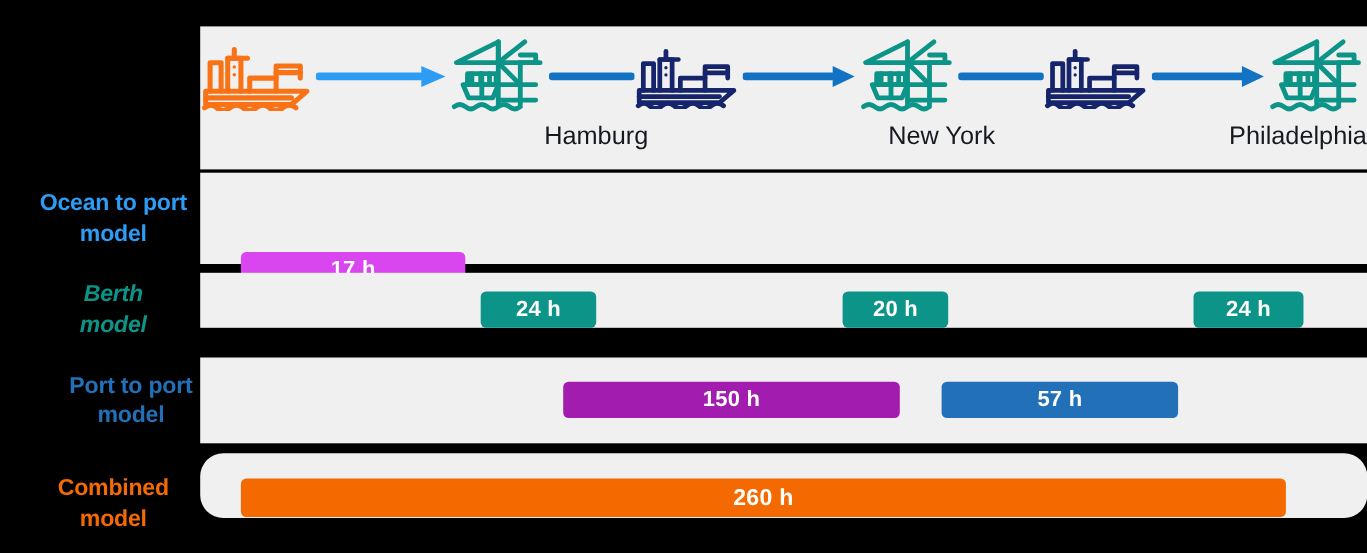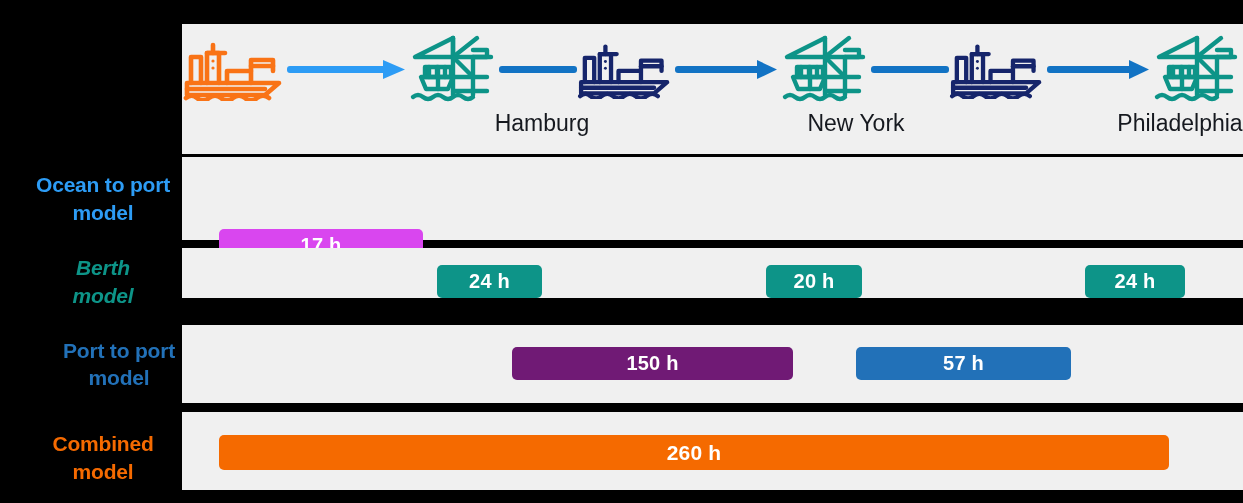--- a/index.html
+++ b/index.html
@@ -254,27 +254,27 @@
     <div class="bar" style="left:903px; top:17px; width:100px; background:#0d9488;">24 h</div>
   </div>
 
   <div class="label-col" style="top:325px; height:78px;margin-left:16px;">
     <div class="txt" style="color:#2271b8;">
       <div>Port to port</div>
       <div>model</div>
     </div>
   </div>
   <div class="panel" style="top:325px; height:78px;">
-    <div class="bar" style="left:330px; top:22px; width:281px; background:#701a75;">150 h</div>
+    <div class="bar" style="left:330px; top:22px; width:306px; background:#a21caf;">150 h</div>
     <div class="bar" style="left:674px; top:22px; width:215px; background:#2271b8;">57 h</div>
   </div>
 
   <div class="label-col" style="top:412px; height:91px;">
     <div class="txt" style="color:#f56a00;">
       <div>Combined</div>
       <div>model</div>
     </div>
   </div>
-  <div class="panel" style="top:412px; height:78px;">
+  <div class="panel" style="top:412px; height:59px;border-radius:21px;">
     <div class="bar big" style="left:37px; top:23px; width:950px; background:#f56a00;">260 h</div>
   </div>
 
 </div>
 
 </body></html>

